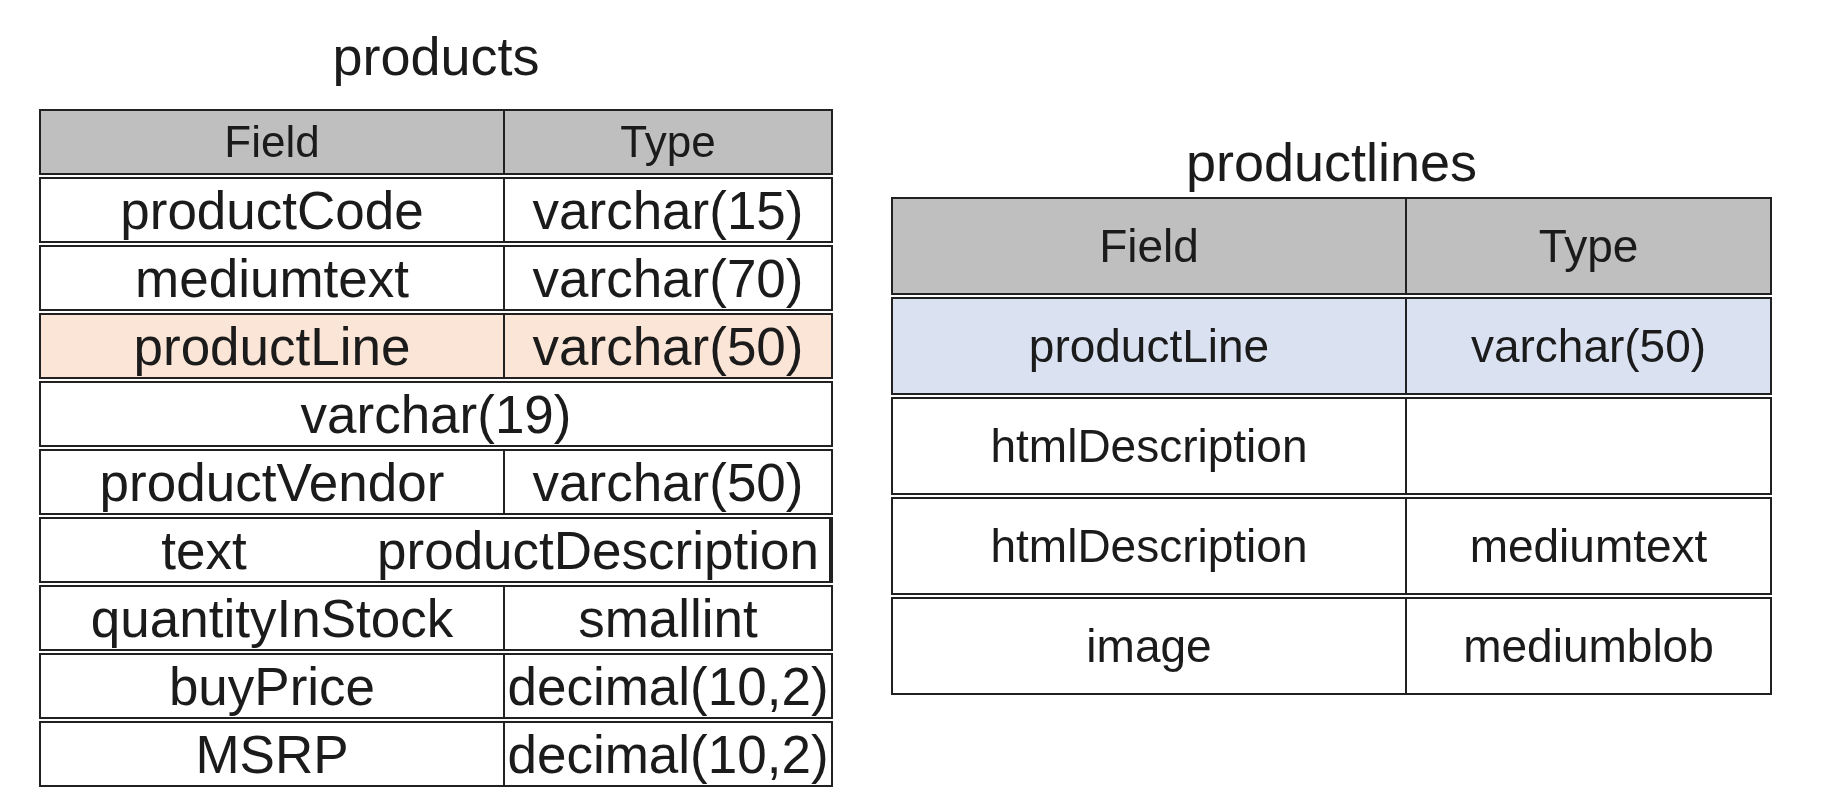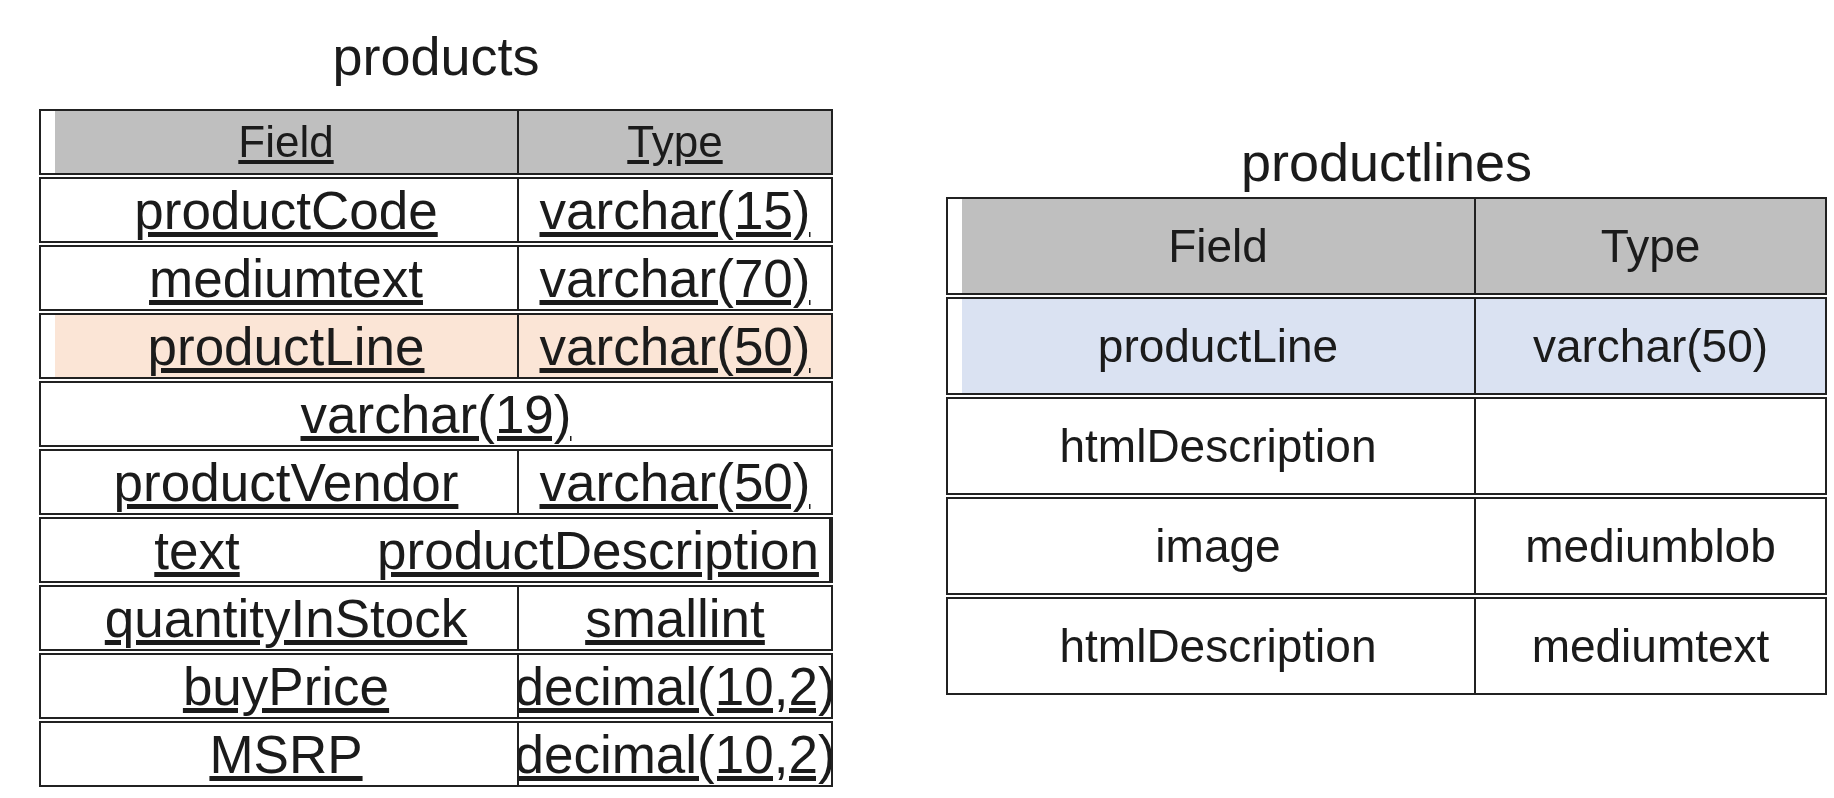--- a/index.html
+++ b/index.html
@@ -38,34 +38,34 @@
   }
   .trow:first-child { margin-top: 0; }
   .cell {
     box-sizing: border-box;
     display: flex;
     align-items: center;
     justify-content: center;
     white-space: nowrap;
     overflow: hidden;
   }
-  .cell.field { border-right: 2px solid #212121; margin-left: 14px; }
+  .cell.field { border-right: 2px solid #212121; }
   .trow.header .cell { background: #bfbfbf; }
 
   
-  .t0 { left: 39px; top: 107px; width: 794px; text-decoration: underline; }
+  .t0 { left: 39px; top: 107px; width: 794px; }
   .t0 .title { margin-bottom: 22px; }
   .t0 .trow { height: 66px; }
   .t0 .cell { font-size: 53px; }
   .t0 .trow.header .cell { font-size: 44px; }
   .t0 .cell.field { width: 464px; }
   .t0 .cell.type { flex: 1; }
 
   
-  .t1 { left: 946px; top: 195px; width: 881px; }
+  .t1 { left: 891px; top: 195px; width: 881px; }
   .t1 .title { margin-bottom: 4px; }
   .t1 .trow { height: 98px; }
   .t1 .cell { font-size: 46px; }
   .t1 .cell.field { width: 514px; }
   .t1 .cell.type { flex: 1; }
 </style>
 </head>
 <body>
 
 <div class="schema t0">
@@ -118,20 +118,20 @@
     <div class="cell type">Type</div>
   </div>
   <div class="trow">
       <div class="cell field" style="background: rgb(218, 226, 242);">productLine</div>
       <div class="cell type" style="background: rgb(218, 226, 242);">varchar(50)</div>
     </div>
     <div class="trow">
       <div class="cell field">htmlDescription</div>
     </div>
     <div class="trow">
+      <div class="cell field">htmlDescription</div>
+      <div class="cell type">mediumtext</div>
+    </div>
+    <div class="trow">
       <div class="cell field">image</div>
       <div class="cell type">mediumblob</div>
-    </div>
-    <div class="trow">
-      <div class="cell field">htmlDescription</div>
-      <div class="cell type">mediumtext</div>
     </div>
 </div>
 
 </body></html>

